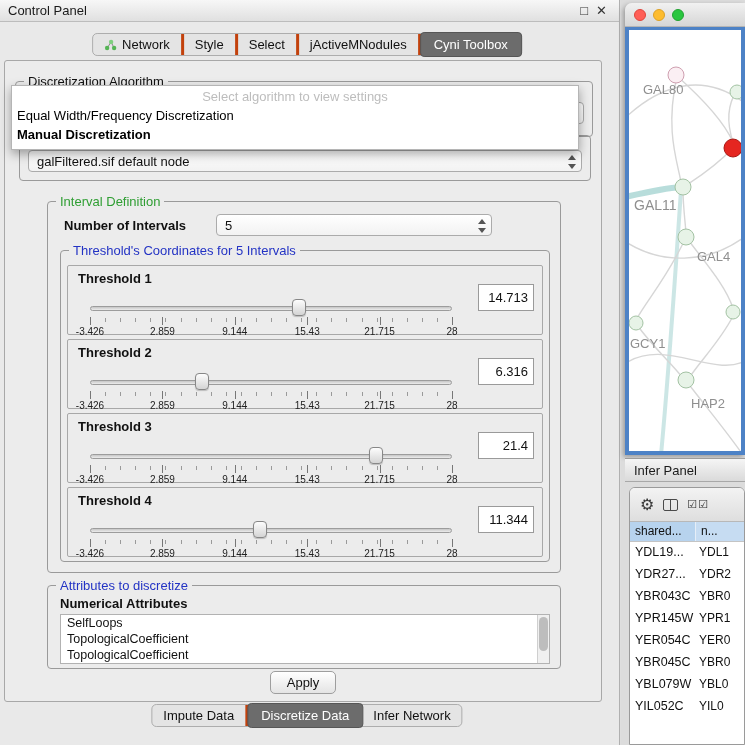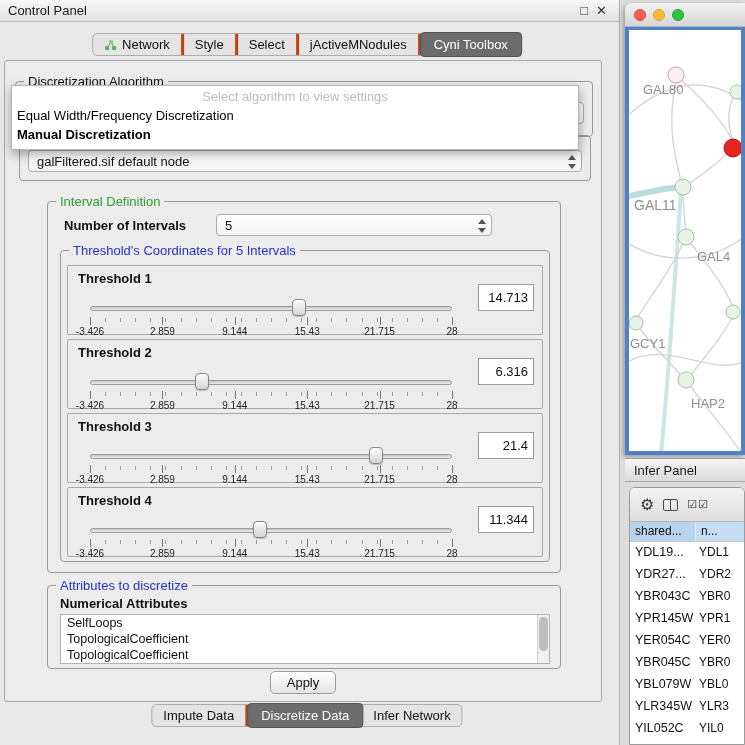--- a/index.html
+++ b/index.html
@@ -420,20 +420,16 @@
   </div>
   <div class="trow">
     <div class="c1">YBR045C</div>
     <div class="c2">YBR0</div>
   </div>
   <div class="trow">
     <div class="c1">YBL079W</div>
     <div class="c2">YBL0</div>
   </div>
   <div class="trow">
-    <div class="c1">YLR345W</div>
-    <div class="c2">YLR3</div>
-  </div>
-  <div class="trow">
     <div class="c1">YIL052C</div>
     <div class="c2">YIL0</div>
   </div>
 </div>
 
 </body></html>

